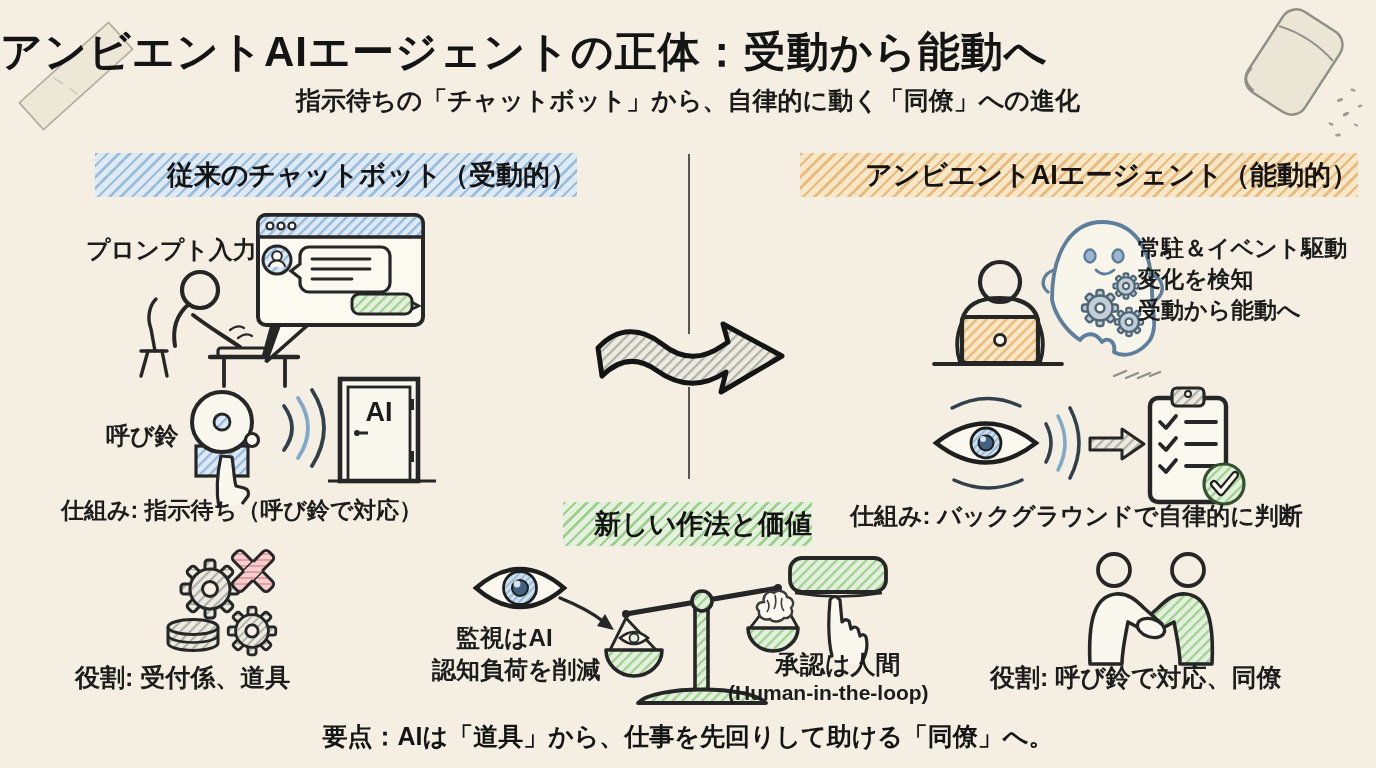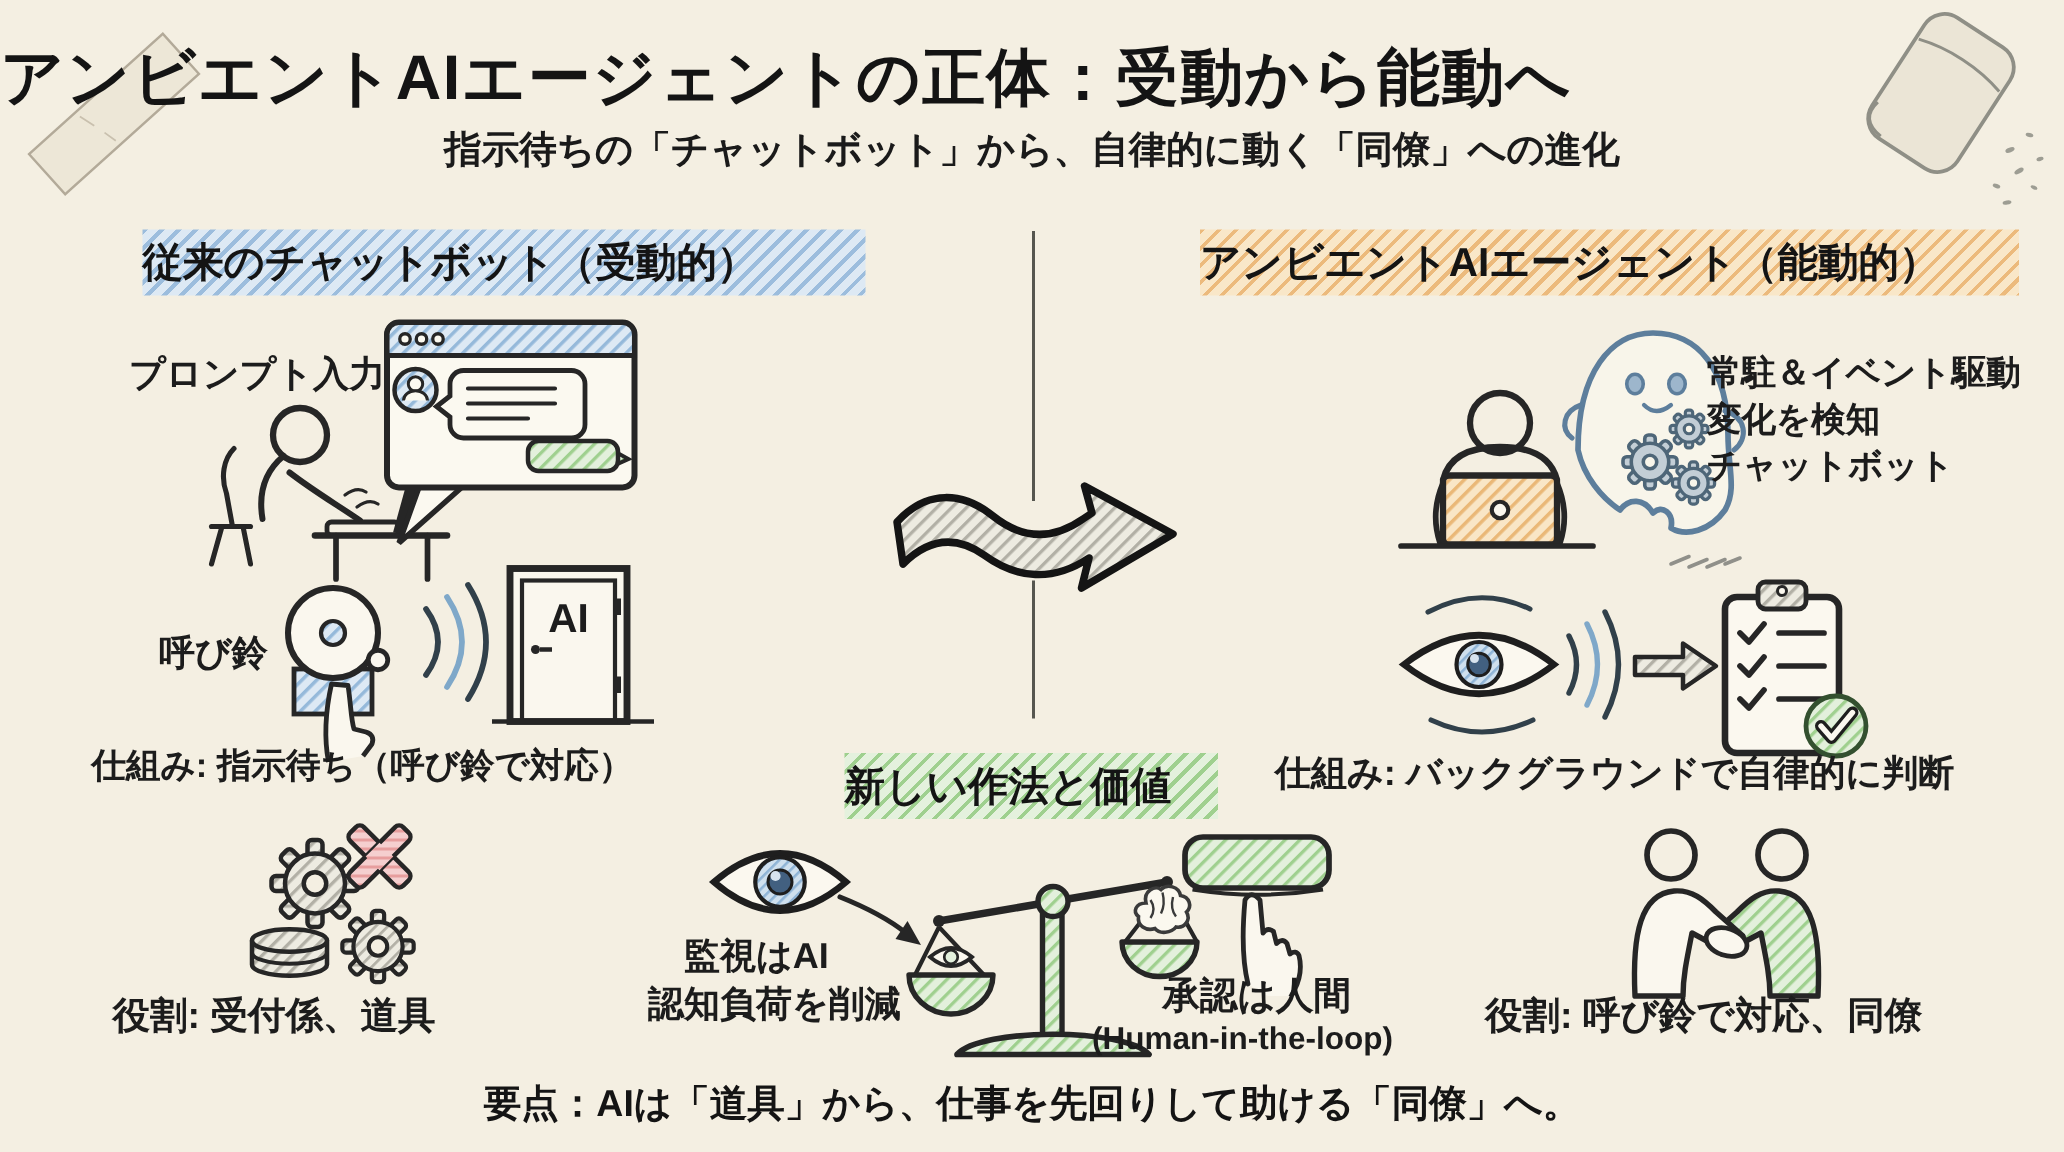--- a/index.html
+++ b/index.html
@@ -3,23 +3,23 @@
 <meta charset="utf-8">
 <style>
   html,body{margin:0;padding:0;}
   body{font-family:"Liberation Sans","DejaVu Sans",sans-serif;}
   .canvas{position:relative;width:1376px;height:768px;background:#f4efe2;overflow:hidden;color:#1c1c1c;}
   .abs{position:absolute;}
   .lbl{font-weight:bold;color:#1c1c1c;line-height:1.15;}
   .ctr{}
   .title{left:0;right:0;top:28px;font-size:42px;letter-spacing:1px;text-align:left;color:#141414;}
   .subtitle{left:0;right:0;top:86px;font-size:25px;text-align:center;color:#1a1a1a;}
-  .hl{display:flex;align-items:center;justify-content:flex-start;font-weight:bold;font-size:27px;color:#141414;}
+  .hl{display:flex;align-items:center;justify-content:flex-end;font-weight:bold;font-size:27px;color:#141414;}
   .hl-blue{background:repeating-linear-gradient(135deg,#9cbddd 0 2.5px,#dde9f4 2.5px 8px);}
-  .hl-orange{background:repeating-linear-gradient(135deg,#ecba7c 0 2.5px,#f9e7c8 2.5px 8px);}
+  .hl-orange{background:repeating-linear-gradient(135deg,#ecba7c 0 2.5px,#f9e7c8 2.5px 8px);padding-left:12px;}
   .hl-green{background:repeating-linear-gradient(135deg,#9fd08f 0 2.5px,#e4f1dd 2.5px 8px);}
   .divider{width:2px;background:#56564f;}
   .takeaway{left:0;right:0;top:722px;font-size:25px;text-align:center;color:#141414;}
   svg text{font-family:"Liberation Sans","DejaVu Sans",sans-serif;}
 </style>
 </head>
 <body>
 
 <div class="canvas">
 
@@ -296,21 +296,21 @@
               <circle r="4.5" fill="#f8f5ea"></circle>
           </g>
         </g>
       </g>
       <path d="M186,168 l12,-5 M198,170 l12,-5 M210,170 l12,-5 M222,168 l10,-4" stroke="#90908a" stroke-width="2.4" fill="none" stroke-linecap="round"></path>
     </g>
   </svg>
   <div class="abs lbl ctr" style="left:1138px;top:233px;width:212px;font-size:23px;line-height:31px">
     <div>常駐＆イベント駆動</div>
     <div>変化を検知</div>
-    <div>チャットボット</div>
+    <div>受動から能動へ</div>
   </div>
 
   <svg class="abs" style="left:922px;top:386px" width="168" height="114" viewBox="0 0 168 114">
     <path d="M30,22 Q64,4 98,20" fill="none" stroke="#31404a" stroke-width="3.4" stroke-linecap="round"></path>
     <path d="M32,94 Q66,110 100,94" fill="none" stroke="#31404a" stroke-width="3.4" stroke-linecap="round"></path>
     <path d="M14,57 Q64,18 114,57 Q64,96 14,57 Z" fill="#fbf8ef" stroke="#1e1e1e" stroke-width="4.4"></path>
     <circle cx="64" cy="57" r="15" fill="url(#pBlueIris)" stroke="#1e1e1e" stroke-width="2.8"></circle>
     <circle cx="64" cy="57" r="7.5" fill="#426080" stroke="#1e1e1e" stroke-width="2"></circle>
     <circle cx="61" cy="53" r="3" fill="#d7e3ee"></circle>
     <g fill="none" stroke-linecap="round">

